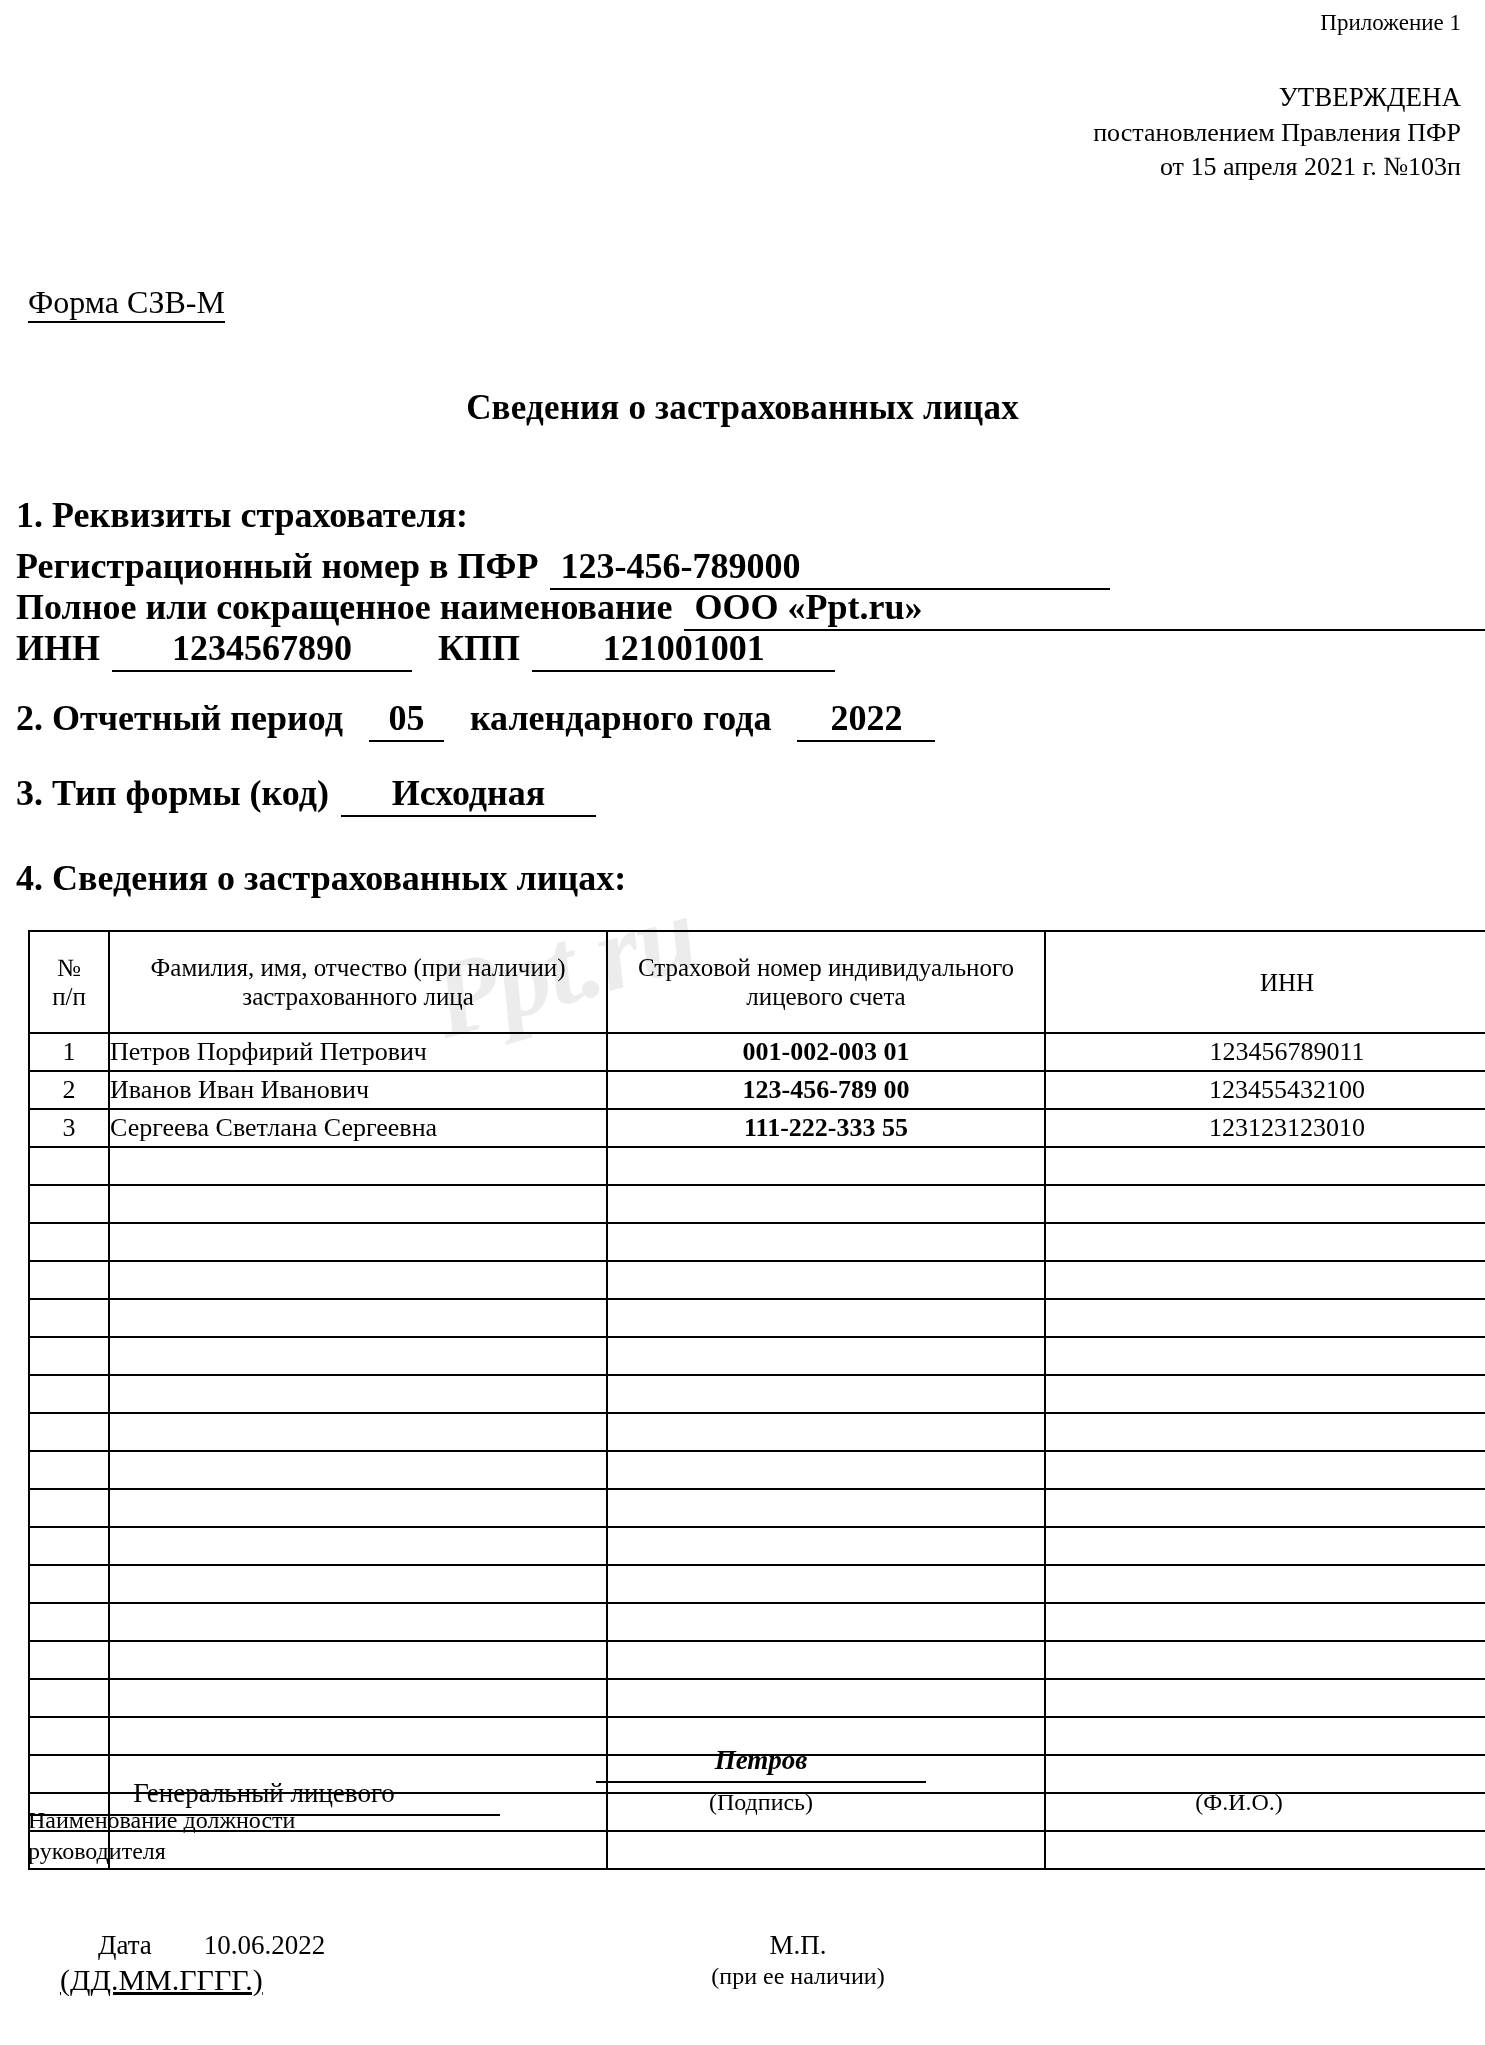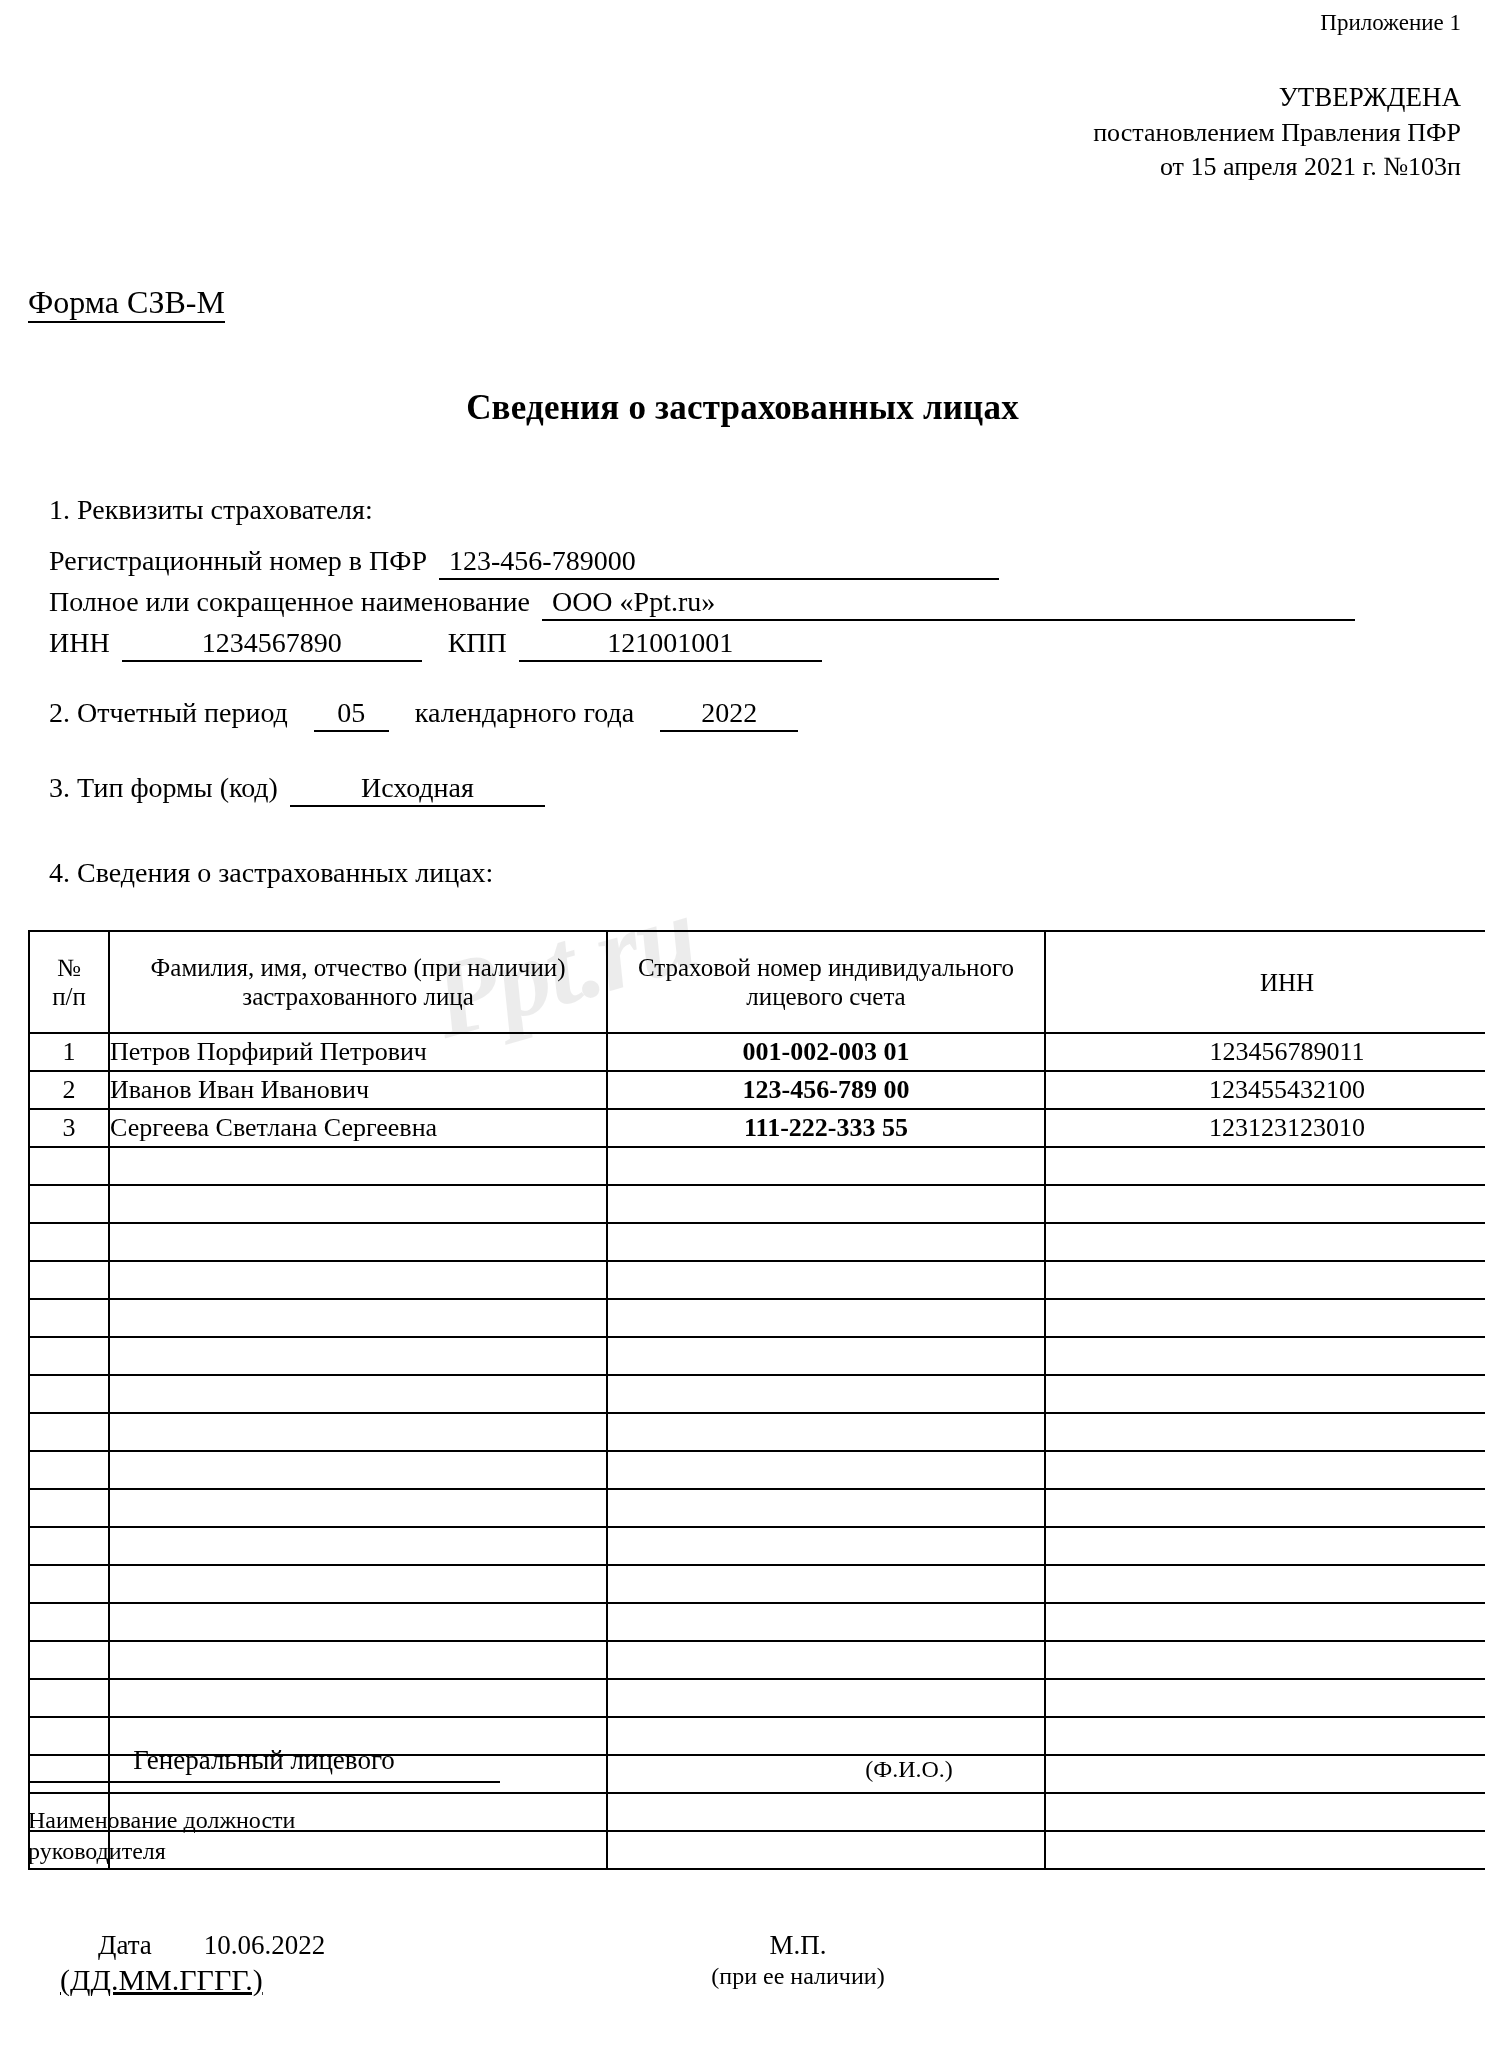--- a/index.html
+++ b/index.html
@@ -63,23 +63,24 @@
     width: 1485px;
     text-align: center;
     font-size: 35px;
     font-weight: bold;
     letter-spacing: 0.2px;
   }
 
   
   .section {
     position: absolute;
-    left: 49px;
-    font-size: 28px;
+    left: 16px;
+    font-size: 36px;
     white-space: nowrap;
+    font-weight: bold;
   }
   .s1-title { top: 494px; }
   .s1-reg   { top: 545px; }
   .s1-name  { top: 586px; }
   .s1-inn   { top: 627px; }
   .s2       { top: 697px; }
   .s3       { top: 772px; }
   .s4       { top: 857px; }
 
   .lbl { display: inline-block; vertical-align: baseline; }
@@ -427,20 +428,24 @@
         </tbody>
     </table>
   </div>
 
   <div class="sign-block">
     <div class="sign-row">
       <div class="sign-cell sc-post">
         <div class="line">Генеральный лицевого</div>
       </div>
       <div class="sc-gap1"></div>
+      <div class="sign-cell sc-sign">
+        <div class="line italic">Петров</div>
+        <div class="cap">(Подпись)</div>
+      </div>
       <div class="sc-gap2"></div>
       <div class="sign-cell sc-fio">
         <div class="cap">(Ф.И.О.)</div>
       </div>
     </div>
   </div>
 
   <div class="post-caption">
     <div>Наименование должности</div>
     <div>руководителя</div>

